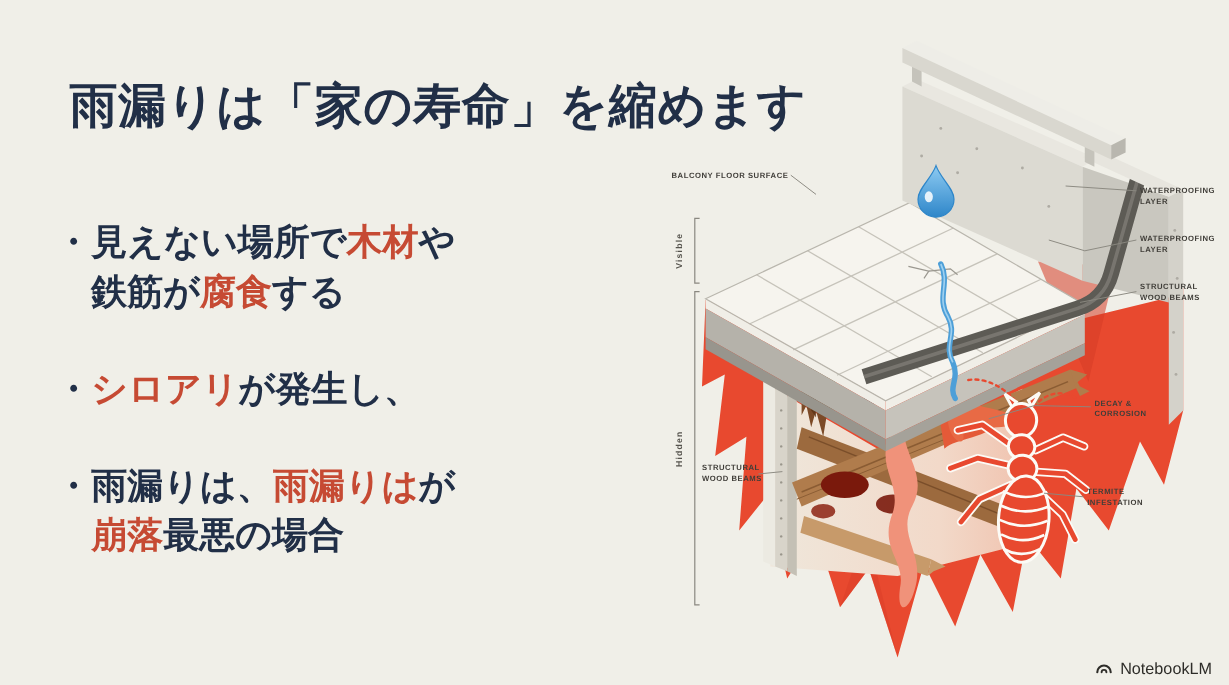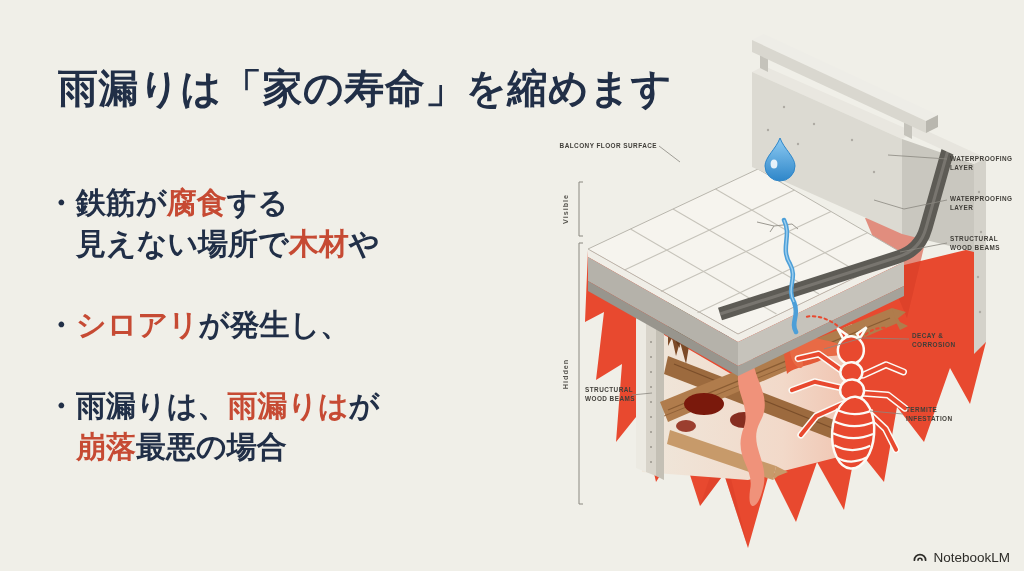--- a/index.html
+++ b/index.html
@@ -35,24 +35,24 @@
 
 <div class="slide">
 
   <h1 class="title">雨漏りは「家の寿命」を縮めます</h1>
 
   <ul class="bullets">
     <li class="bullet">
       <span class="marker seg-navy">・</span>
       <div>
         <div class="bline">
+          <span class="seg-navy">見えない場所で</span><span class="seg-red">木材</span><span class="seg-navy">や</span>
+        </div>
+        <div class="bline">
           <span class="seg-navy">鉄筋が</span><span class="seg-red">腐食</span><span class="seg-navy">する</span>
-        </div>
-        <div class="bline">
-          <span class="seg-navy">見えない場所で</span><span class="seg-red">木材</span><span class="seg-navy">や</span>
         </div>
       </div>
     </li>
     <li class="bullet">
       <span class="marker seg-navy">・</span>
       <div>
         <div class="bline">
           <span class="seg-red">シロアリ</span><span class="seg-navy">が発生し、</span>
         </div>
       </div>

